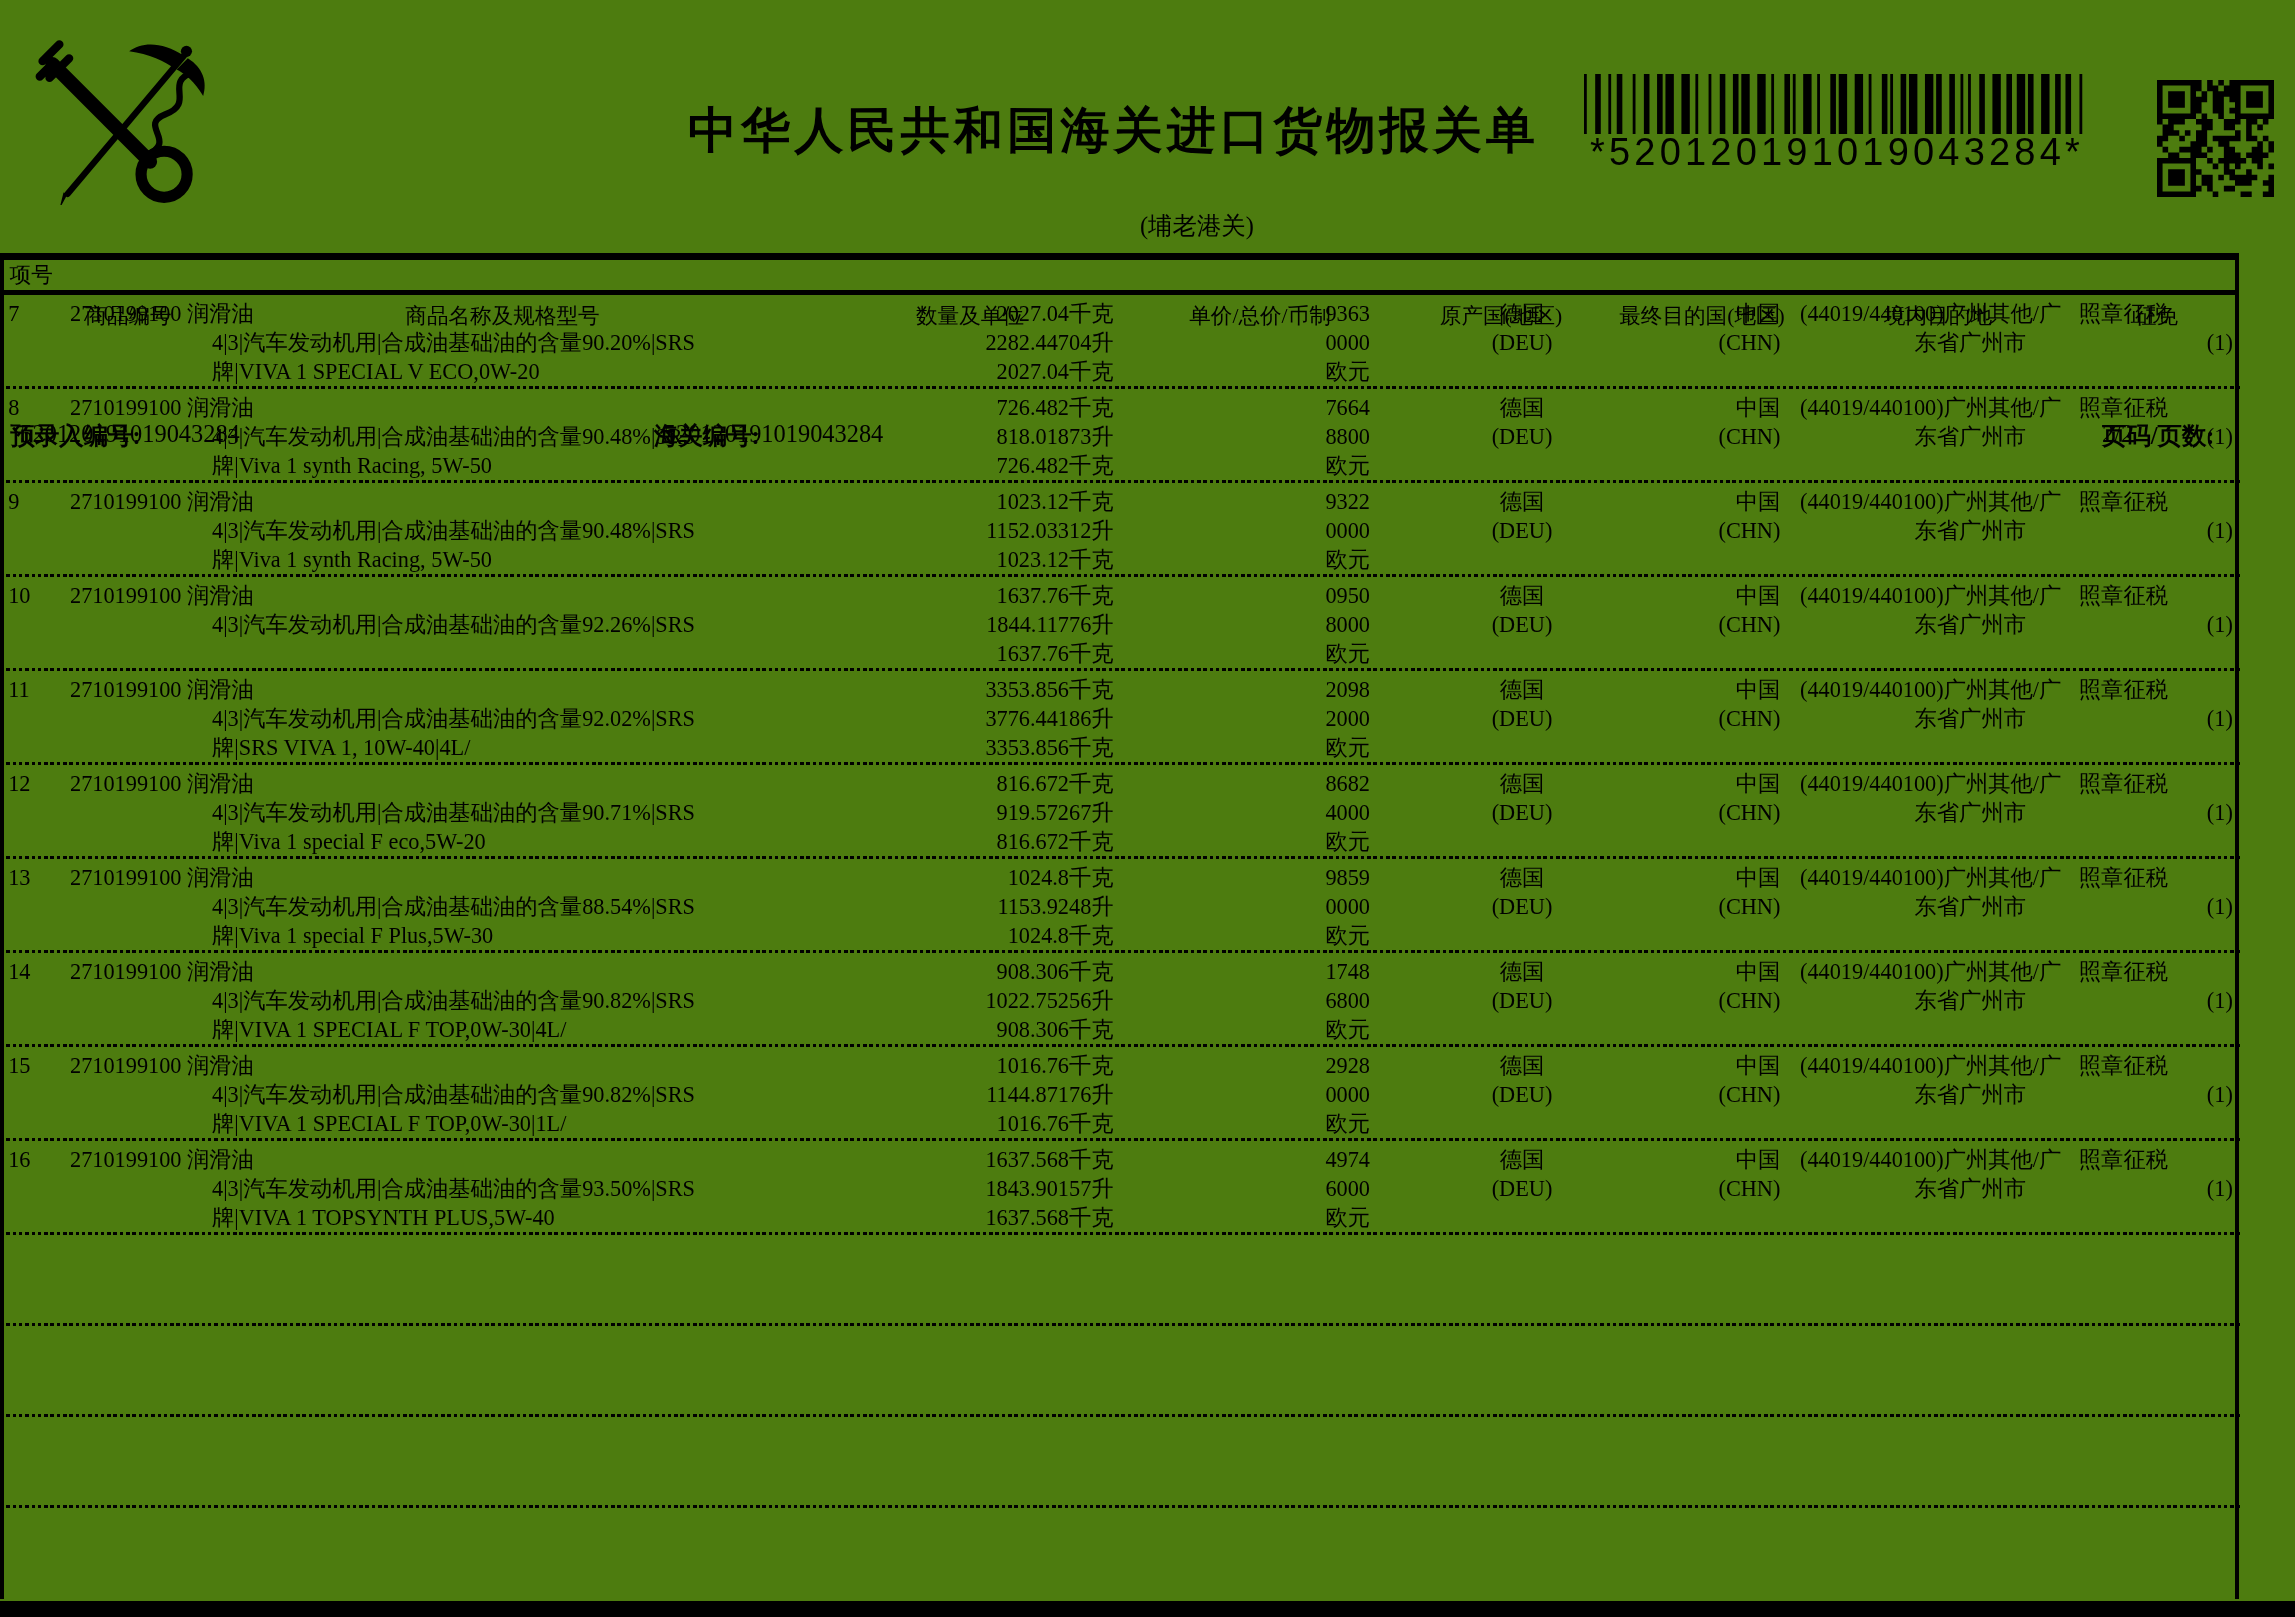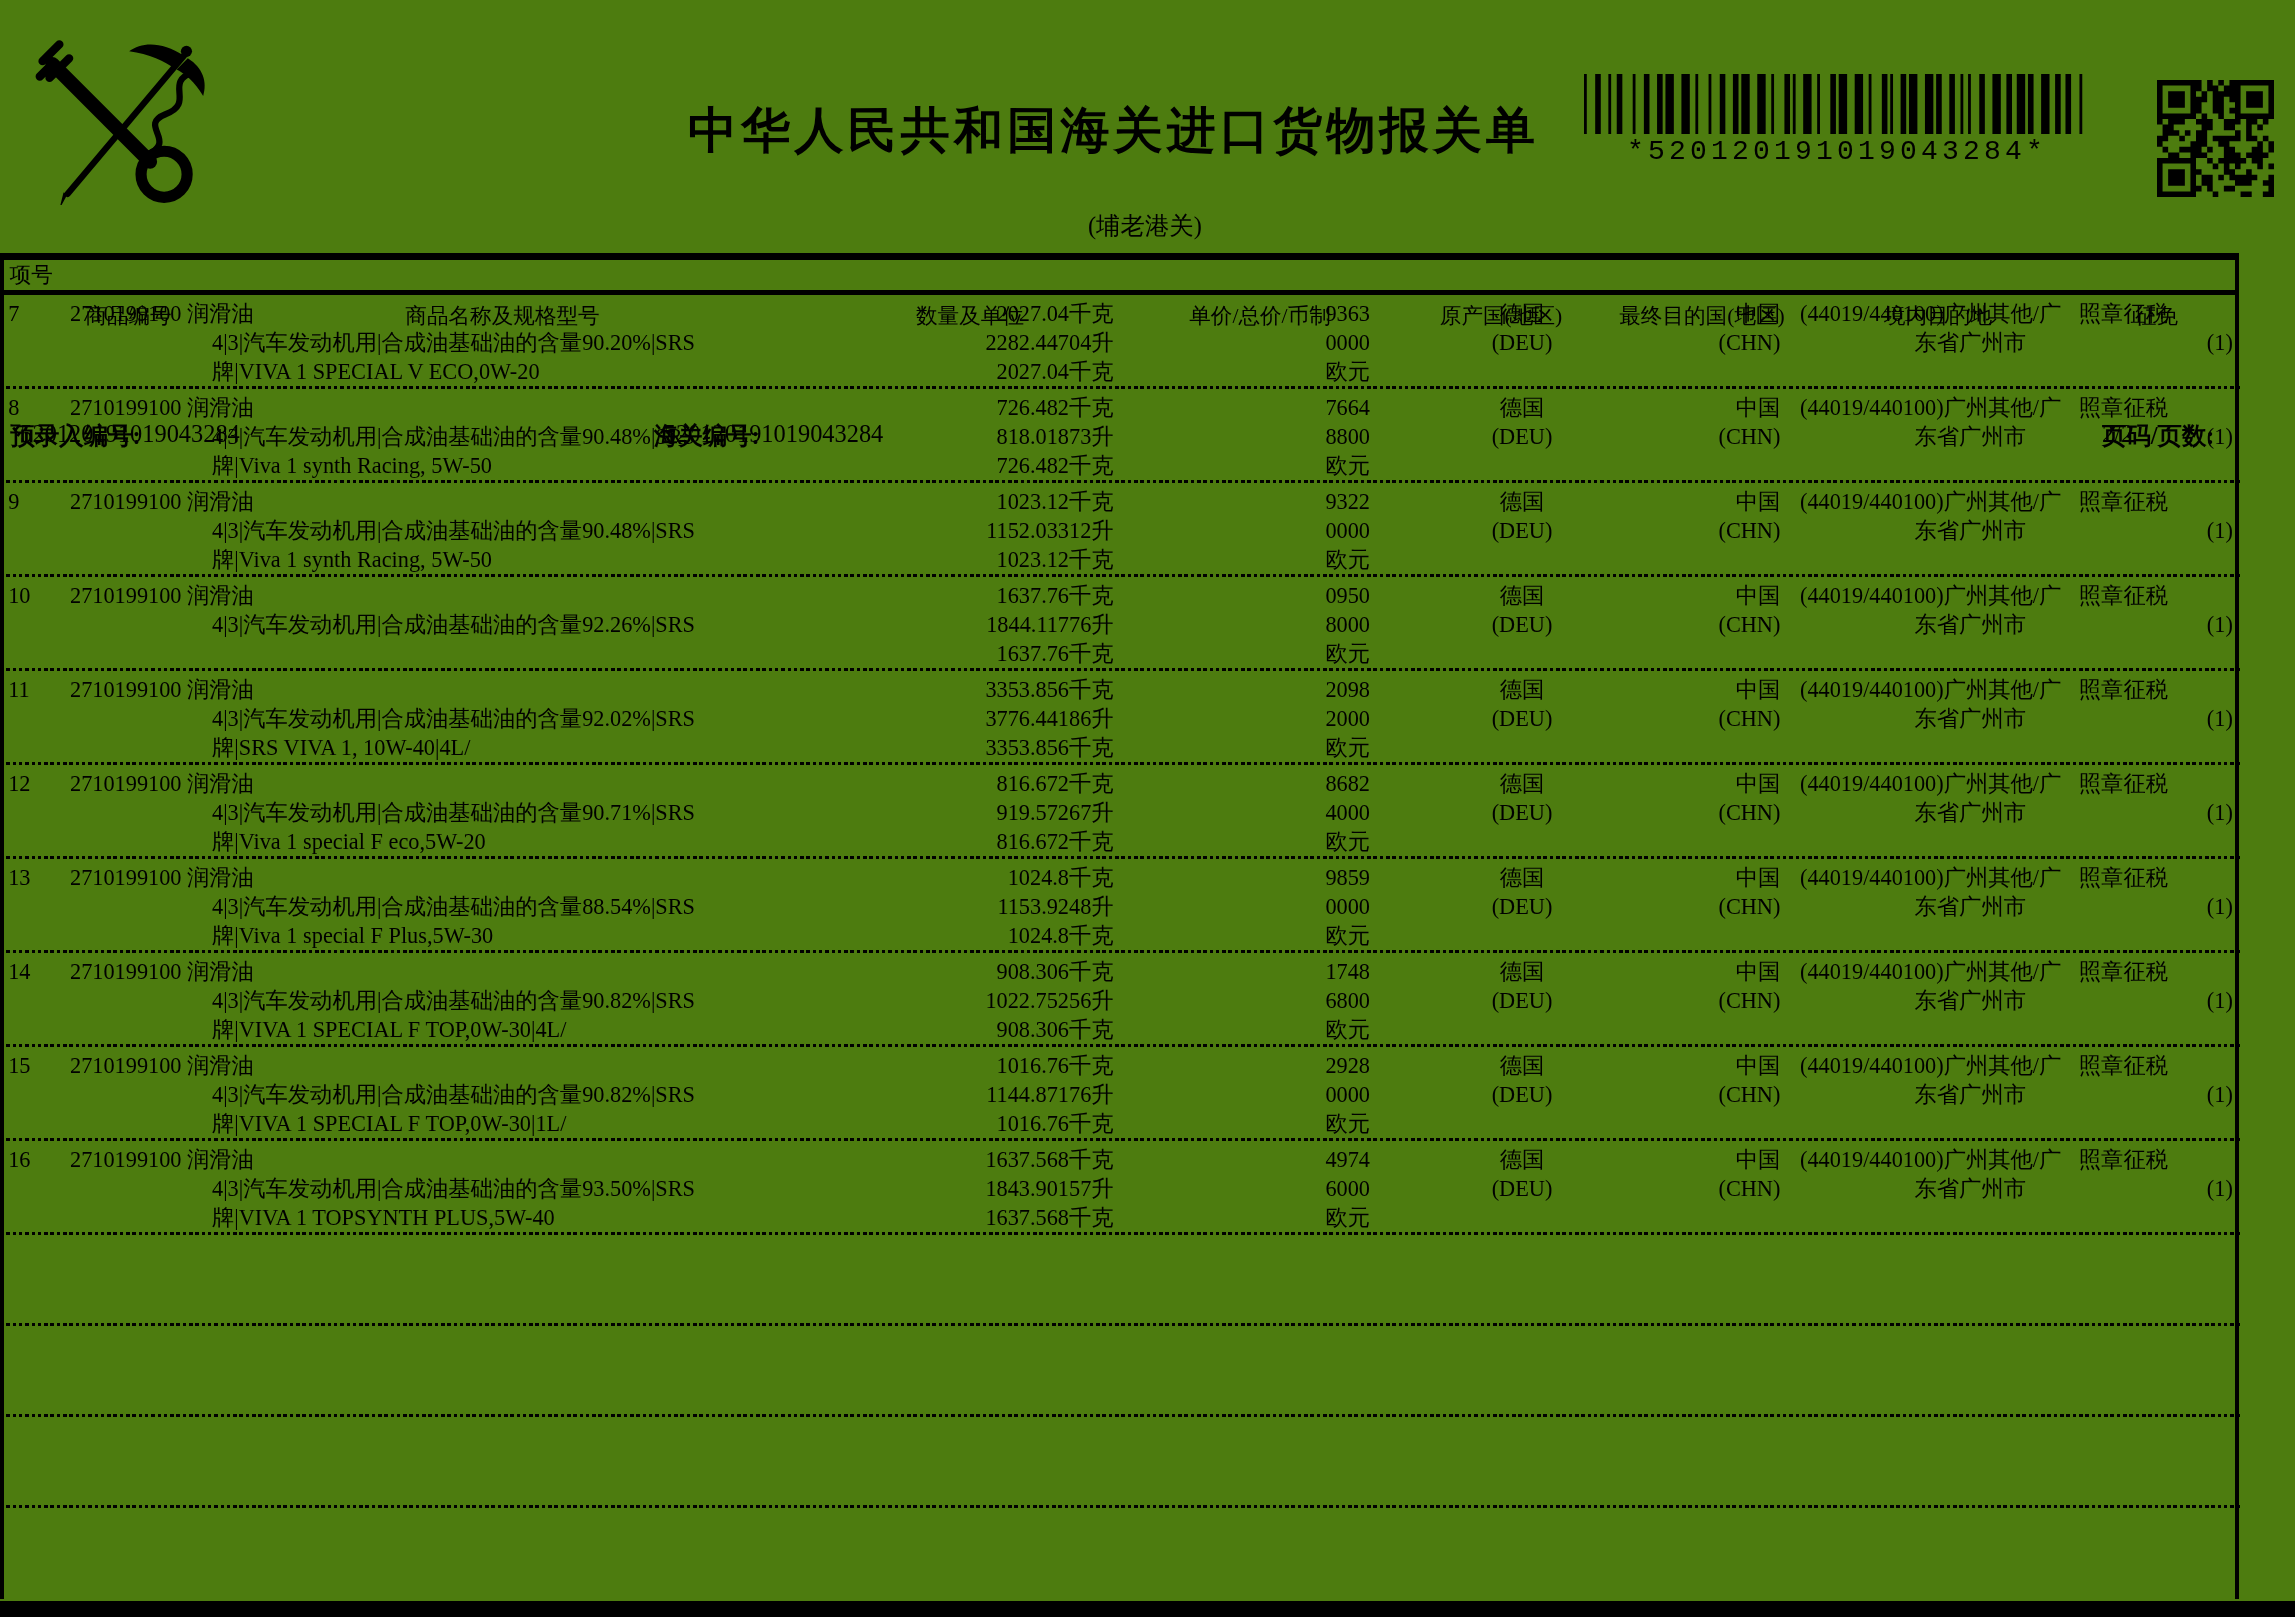--- a/index.html
+++ b/index.html
@@ -5,30 +5,30 @@
   html,body{margin:0;padding:0;background:#e8e8e8;}
   .page{position:relative;width:2295px;height:1617px;background:#4d7c0f;overflow:hidden;
         font-family:"Liberation Serif","DejaVu Serif",serif;color:#000;padding-left:12px;}
 
   
   .emblem{position:absolute;left:26.5px;top:36px;width:182px;height:169px;}
   .title{position:absolute;left:688px;top:98px;margin:0;font-size:49px;font-weight:bold;
          letter-spacing:4.2px;white-space:nowrap;}
   .barcode{position:absolute;left:1584px;top:74px;width:506px;text-align:center;}
   .barcode svg{display:block;width:506px;height:60px;}
-  .barcode-text{font-family:Liberation Mono, monospace;font-size:28px;
+  .barcode-text{font-family:Liberation Sans, sans-serif;font-size:38px;
                 line-height:36px;letter-spacing:4.2px;white-space:nowrap;}
   .qr{position:absolute;left:2157px;top:80px;width:117px;height:117px;}
 
   
   .meta span{position:absolute;top:210px;font-size:24.4px;white-space:nowrap;}
   .meta .lbl{font-weight:bold;}
   .meta-pre{left:10.5px;}
   .meta-customs{left:654px;}
-  .meta-port{left:1088px;font-size:24.4px;}
+  .meta-port{left:1140px;font-size:24.4px;}
   .meta-page{left:2102px;}
   .meta .val{margin-left:9.8px;font-weight:normal;}
 
   
   .dtable{position:absolute;left:0;top:253px;width:2231px;
           border-left:4.2px solid #000;border-right:4.9px solid #000;border-top:7px solid #000;}
   .thead{display:grid;grid-template-columns:66px 117px 631px 304px 276px 206px 196px 276px 161px;
          height:30px;line-height:30px;font-size:21.6px;font-weight:normal;
          border-bottom:5.6px solid #000;}
   .thead .hc{text-align:center;margin-top:41px;}

